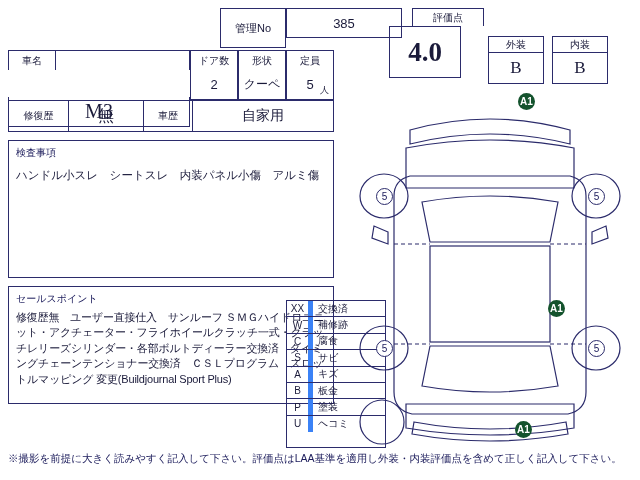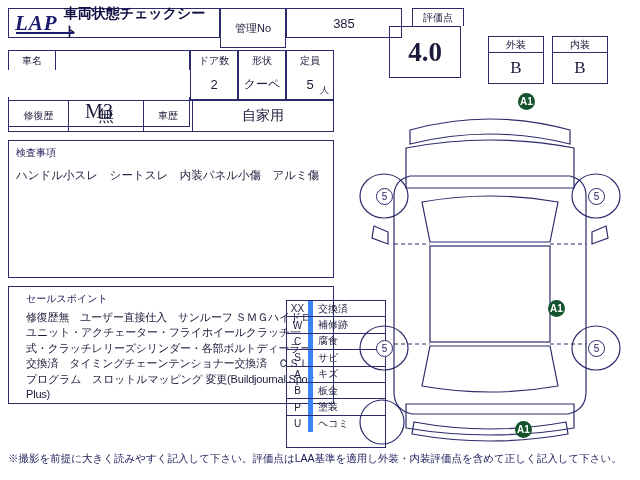--- a/index.html
+++ b/index.html
@@ -35,21 +35,21 @@
     position:absolute; left:7px; top:23px; width:58px; height:2px; background:#1a1a6e;
   }
   .hdr-title {
     font-size:14px; font-weight:bold; color:#111144; letter-spacing:0px;
   }
   #hdr-kanri { left:212px; top:0; width:66px; height:40px;
      display:flex; align-items:center; justify-content:center; font-size:11px; }
   #hdr-kanri-val { left:278px; top:0; width:116px; height:30px;
      display:flex; align-items:center; justify-content:center; font-size:13px; }
 
-  #hdr-hyouka { left:404px; top:0; width:52px; height:18px;
+  #hdr-hyouka { left:404px; top:0; width:72px; height:18px;
      display:flex; align-items:center; justify-content:center; font-size:10px; border-bottom:none;}
   #hdr-hyouka-val { left:381px; top:18px; width:72px; height:52px;
      display:flex; align-items:center; justify-content:center;
      font-size:27px; font-weight:bold; font-family:"Liberation Serif", serif; }
 
   #hdr-gaisou { left:480px; top:28px; width:56px; height:16px;
      display:flex; align-items:center; justify-content:center; font-size:10px; border-bottom:none;}
   #hdr-gaisou-val { left:480px; top:44px; width:56px; height:32px;
      display:flex; align-items:center; justify-content:center; font-size:17px; font-family:"Liberation Serif", serif;}
   #hdr-naisou { left:544px; top:28px; width:56px; height:16px;
@@ -86,21 +86,21 @@
      display:flex; align-items:center; justify-content:center; font-size:10px; border-right:none; border-left:none;}
   #sp-hist-val { left:184px; top:92px; width:142px; height:32px;
      display:flex; align-items:center; justify-content:center; font-size:14px; font-family:"Liberation Serif", serif;}
 
   
   #insp { left:0; top:132px; width:326px; height:138px; padding:5px 7px; }
   #insp-title { font-size:10px; margin-bottom:7px;font-family:Liberation Serif, serif; }
   #insp-body { font-size:11.5px; line-height:1.5; }
 
   
-  #sales { left:0; top:278px; width:326px; height:118px; padding:5px 17px; }
+  #sales { left:0; top:278px; width:326px; height:118px; padding:5px 7px; }
   #sales-title { font-size:10px; margin-bottom:4px; }
   #sales-body { font-size:11px; line-height:1.4; letter-spacing:-0.2px;}
 
   
   #legend { left:278px; top:292px; width:100px; height:148px; }
   .lg-row { display:flex; height:16.4px; border-bottom:1px solid #2b2b6b; }
   .lg-row:last-child { border-bottom:none; }
   .lg-code { width:26px; border-right:5px solid #3b82f6;
       display:flex; align-items:center; justify-content:center; font-size:10px; }
   .lg-txt { flex:1; display:flex; align-items:center; padding-left:5px; font-size:10px; }
@@ -123,25 +123,20 @@
 
   
   #footnote { position:absolute; left:0; top:444px; width:624px;
      font-size:10.5px; color:#1a1a5a; }
 </style>
 </head>
 <body>
 
 <div class="sheet">
 
-  <div class="bx" id="hdr-logo">
-    <span class="logo-lap">LAP</span>
-    <span class="logo-underline"></span>
-    <span class="hdr-title">車両状態チェックシート</span>
-  </div>
 
   <div class="bx" id="hdr-kanri">管理No</div>
   <div class="bx" id="hdr-kanri-val">385</div>
 
   <div class="bx" id="hdr-hyouka">評価点</div>
   <div class="bx" id="hdr-hyouka-val">4.0</div>
 
   <div class="bx" id="hdr-gaisou">外装</div>
   <div class="bx" id="hdr-gaisou-val">B</div>
 

